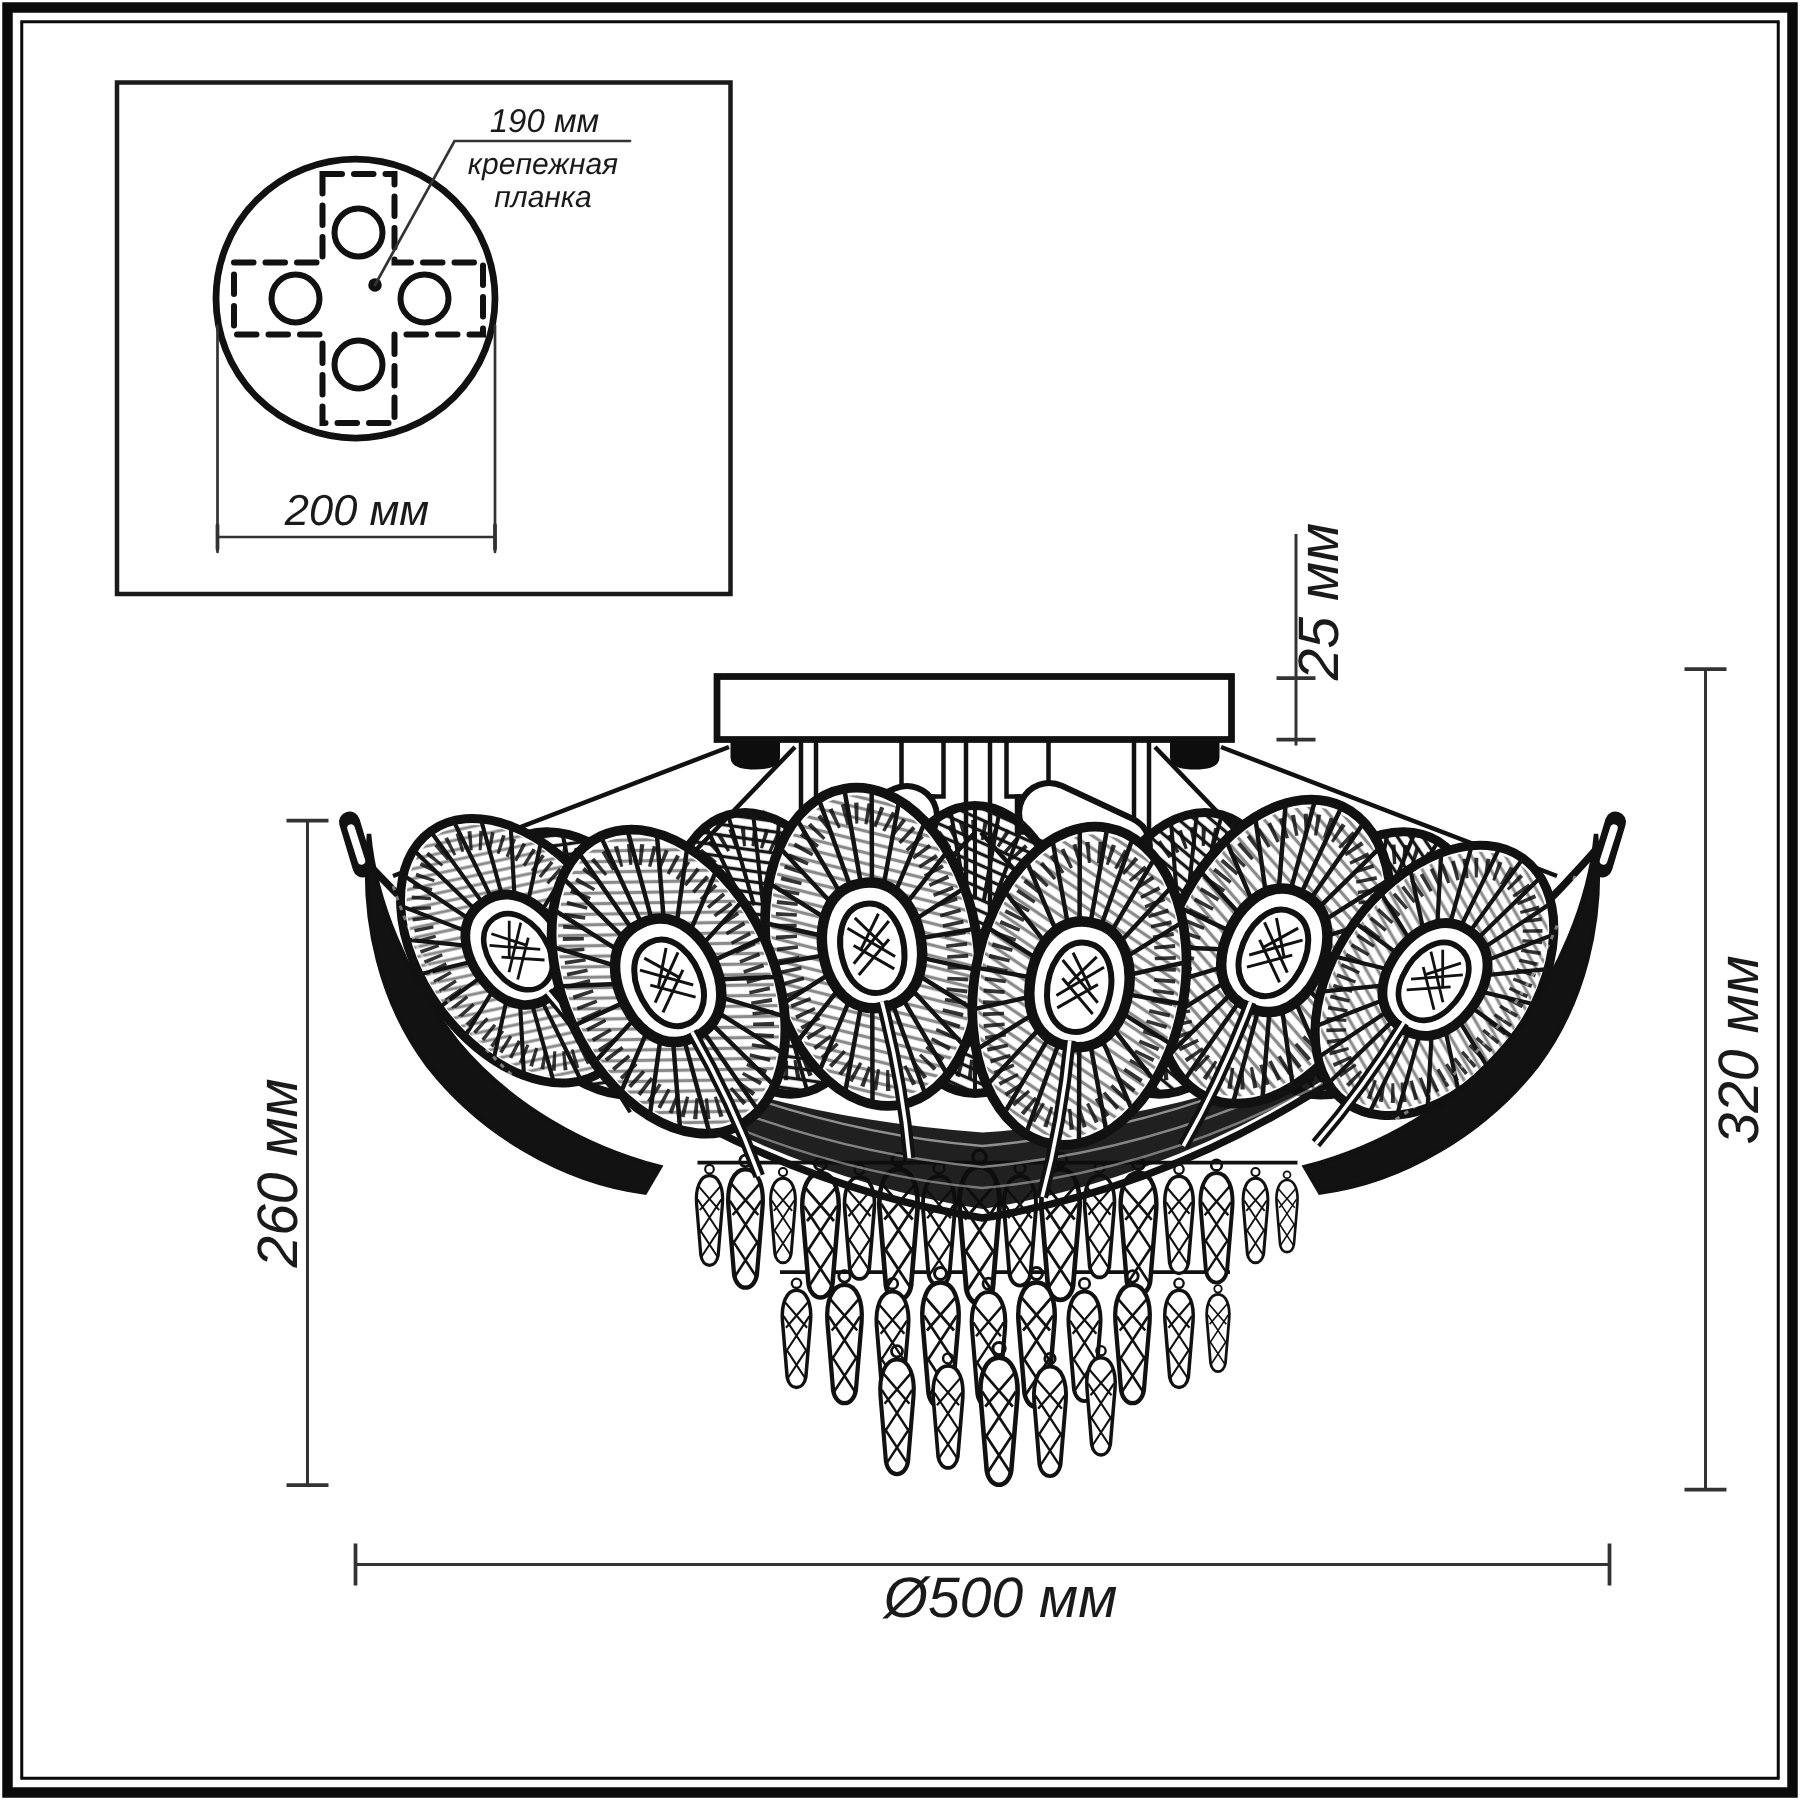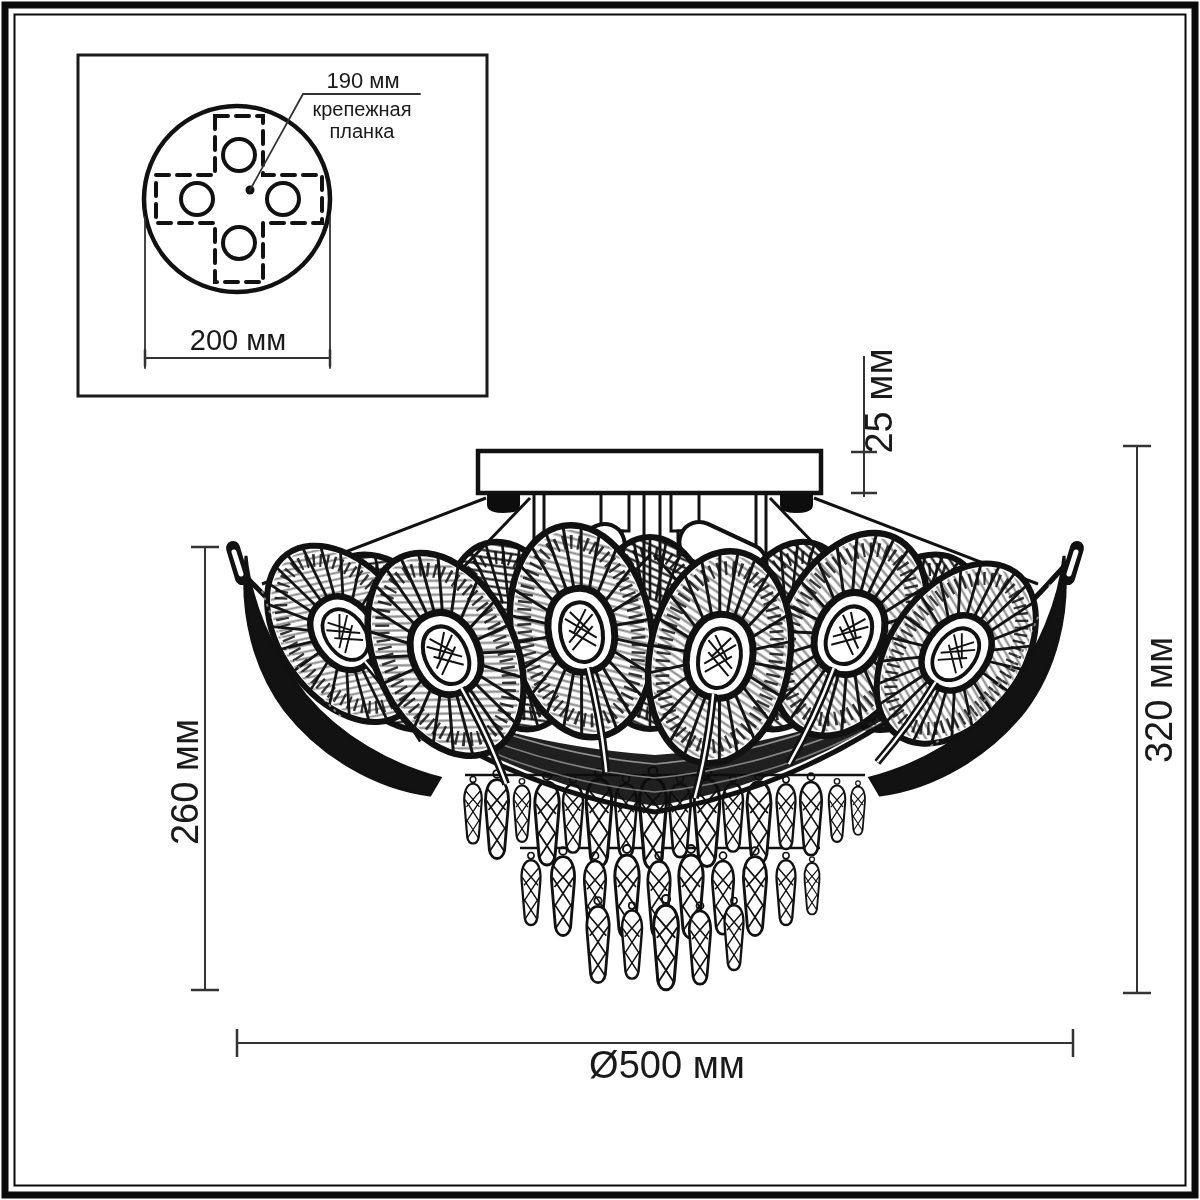--- a/index.html
+++ b/index.html
@@ -7,20 +7,21 @@
     --dim:#3a3a3a;
     --bg:#ffffff;
   }
   html,body{margin:0;padding:0;background:#fff;}
   .page{
     position:relative;
     width:1200px;height:1200px;
     background:var(--bg);
     font-family:"Liberation Sans", sans-serif;
     overflow:hidden;
+    font-style:italic;
   }
   svg{position:absolute;left:0;top:0;}
   text{fill:var(--ink);}
   .dim-label{font-size:38px;}
   .inset-dim-label{font-size:29px;}
   .small-label{font-size:22px;}
   .tiny-label{font-size:20px;}
 </style>
 </head>
 <body>

